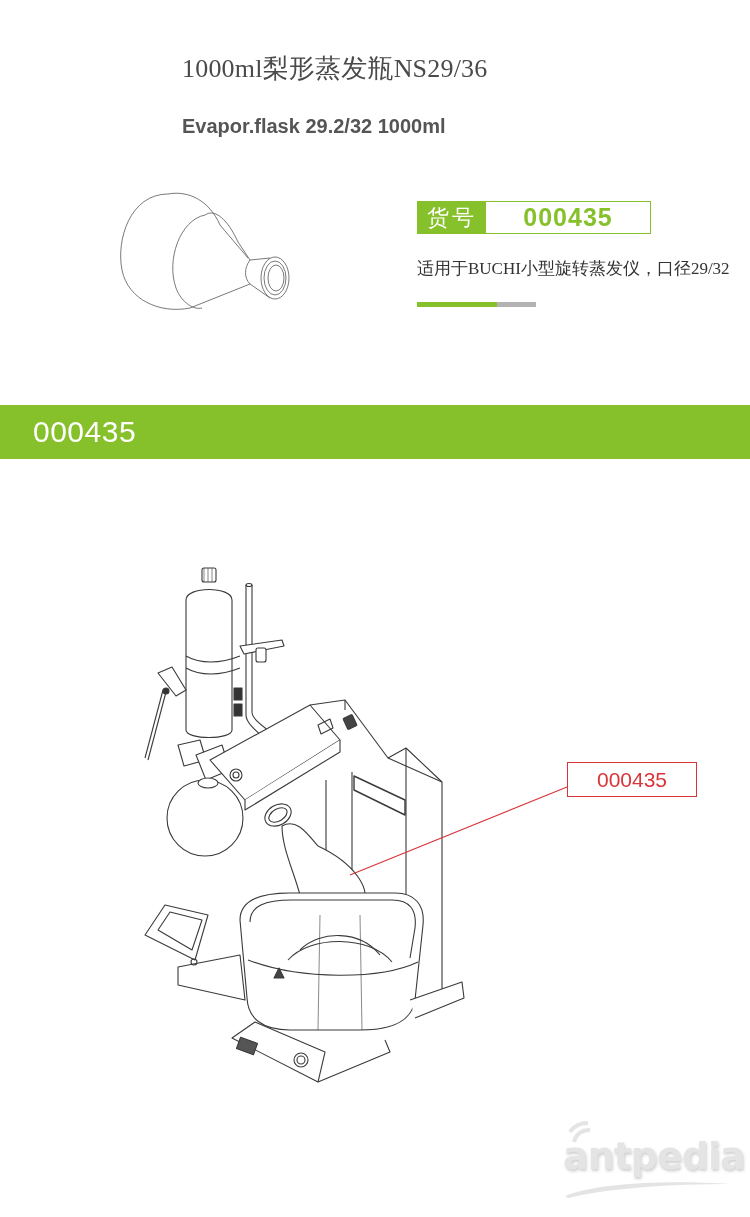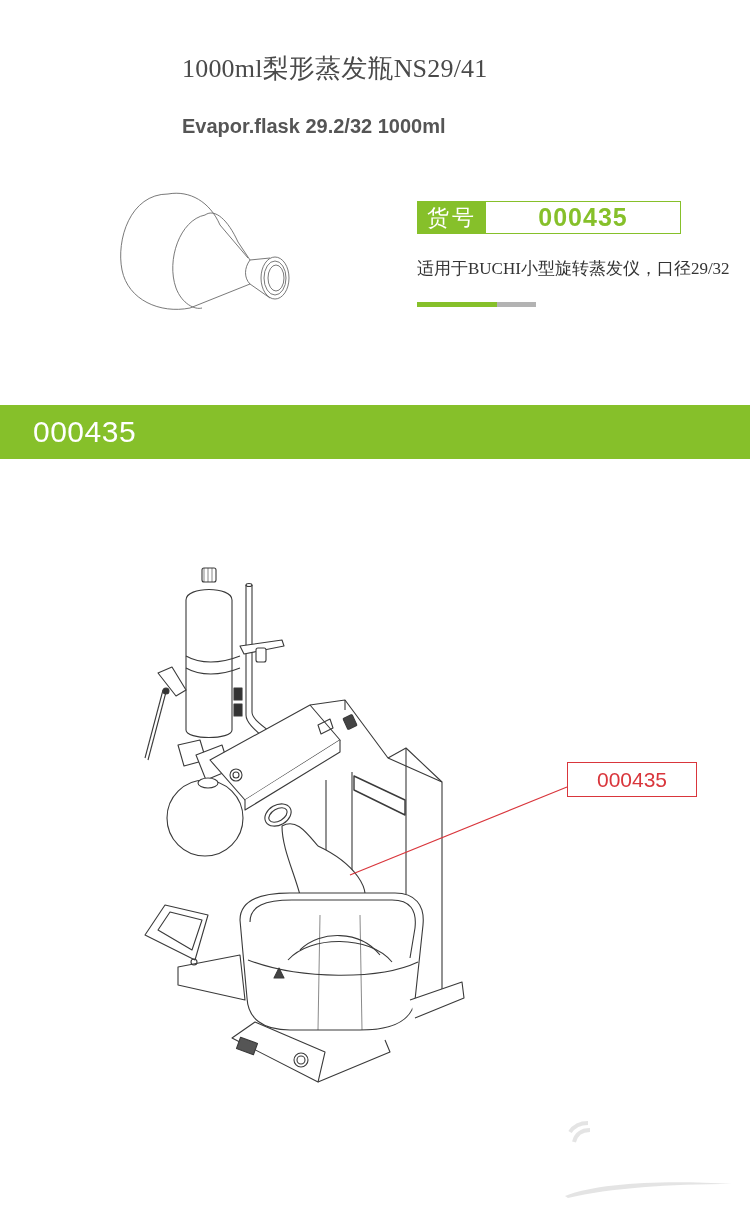--- a/index.html
+++ b/index.html
@@ -13,21 +13,21 @@
   }
   .title-en {
     position: absolute; left: 182px; top: 87px;
     font-family: "Liberation Sans", sans-serif; font-weight: bold;
     font-size: 20px; color: #555555; white-space: nowrap; margin-top: 28px;
   }
 
   .flask-small { position: absolute; left: 110px; top: 180px; width: 190px; height: 150px; }
 
   .badge {
-    position: absolute; left: 417px; top: 201px; width: 264px; height: 33px;
+    position: absolute; left: 417px; top: 201px; width: 234px; height: 33px;
     border: 1.5px solid #86c02a; display: flex; background: #fff; text-align: center;
   }
   .badge-label {
     width: 68px; height: 100%; background: #86c02a; color: #fff;
     font-family: "DejaVu Sans", sans-serif; font-size: 22px;
     display: flex; align-items: center; justify-content: center; letter-spacing: 3px;
   }
   .badge-value {
     flex: 1; color: #86c02a; font-weight: bold; font-size: 25px;
     display: flex; align-items: center; justify-content: center; letter-spacing: 1px;
@@ -66,21 +66,21 @@
   .watermark-text {
     position: absolute; left: 3px; top: 14px;
     font-family: "DejaVu Sans", sans-serif; font-weight: bold; font-size: 38px;
     color: #cfcfcf; letter-spacing: -1px;
     text-shadow: 1px 2px 3px #a8a8a8;
   }
 </style>
 </head>
 <body>
 
-<div class="title-cn">1000ml梨形蒸发瓶NS29/41</div>
+<div class="title-cn">1000ml梨形蒸发瓶NS29/36</div>
 <div class="title-en">Evapor.flask 29.2/32 1000ml</div>
 
 <div class="flask-small">
   <svg width="190" height="150" viewBox="0 0 190 150" fill="none" stroke="#6a6a6a" stroke-width="0.9">
 
     <path d="M 58 14 C 20 14, 6 60, 12 90 C 18 120, 50 134, 80 128 L 140 104"></path>
     <path d="M 58 14 C 80 10, 100 22, 110 45 L 138 78"></path>
 
     <path d="M 95 35 C 70 40, 56 80, 66 108 C 72 124, 85 130, 92 128"></path>
     <path d="M 95 35 C 105 28, 118 40, 128 62 L 140 80"></path>
@@ -190,16 +190,17 @@
 
 <div class="callout">
   <span class="callout-text">000435</span>
 </div>
 
 <div class="watermark">
   <svg width="60" height="30" viewBox="0 0 60 30" style="position:absolute;left:6px;top:0">
     <path d="M 8 22 C 10 14, 16 10, 24 10" stroke="#cfcfcf" stroke-width="4" fill="none"></path>
     <path d="M 4 12 C 8 6, 14 3, 22 3" stroke="#cfcfcf" stroke-width="4" fill="none"></path>
   </svg>
+  <span class="watermark-text">antpedia</span>
   <svg width="175" height="20" viewBox="0 0 175 20" style="position:absolute;left:0;top:58px">
     <path d="M 5 18 C 40 4, 110 2, 172 6 C 110 6, 50 10, 8 20 Z" fill="#cfcfcf"></path>
   </svg>
 </div>
 
 </body></html>

